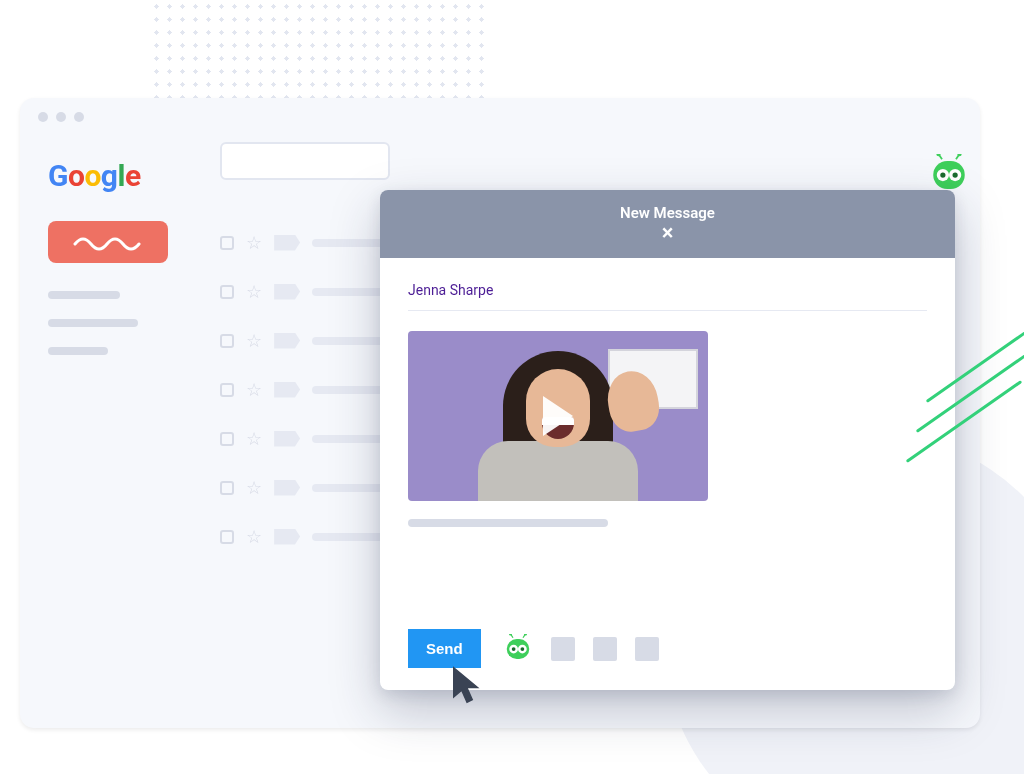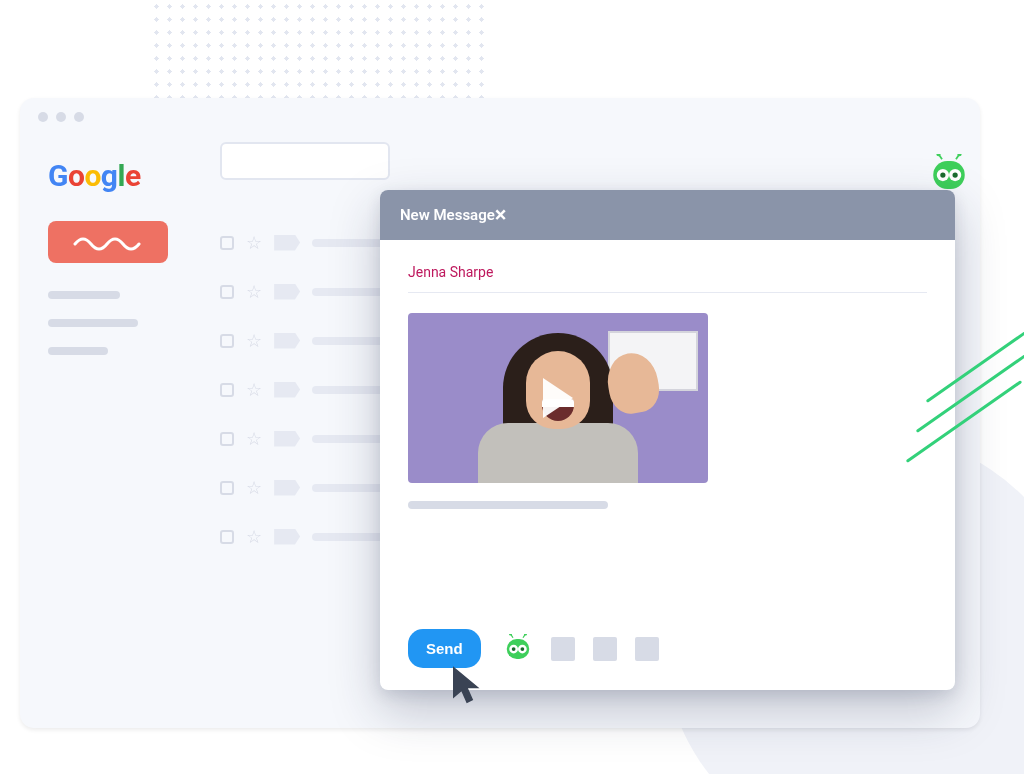--- a/index.html
+++ b/index.html
@@ -210,36 +210,37 @@
   .modal-header {
     background: #8a94a9;
     color: #fff;
     padding: 14px 20px;
     border-radius: 8px 8px 0 0;
     display: flex;
     align-items: center;
     justify-content: flex-start;
     font-weight: 600;
     font-size: 15px;
+    flex-direction: column;
   }
   .modal-header .close {
     font-size: 22px;
     line-height: 1;
     cursor: pointer;
   }
   .modal-body {
     padding: 12px 28px 0 28px;
     flex: 1;
     display: flex;
     flex-direction: column;
   }
   .field-row {
     padding: 12px 0;
     border-bottom: 1px solid #e6e9f2;
-    color: #be185d;
+    color: #4c1d95;
     font-size: 14px;
   }
   .field-row.subject { color: #4a566e; font-size: 15px; padding-left: 8px; }
 
   .video-thumb {
     margin-top: 20px;
     width: 300px;
     height: 170px;
     border-radius: 4px;
     position: relative;
@@ -329,21 +330,21 @@
     align-items: center;
     gap: 22px;
   }
   .send-btn {
     background: #2196f3;
     color: #fff;
     font-weight: 600;
     font-size: 15px;
     padding: 11px 18px;
     border: none;
-    border-radius: 15px;
+    border-radius: 0;
     cursor: pointer;
     position: relative;
   }
   .footer-icons {
     display: flex;
     align-items: center;
     gap: 18px;
   }
   .footer-icons .sq {
     width: 24px; height: 24px;

